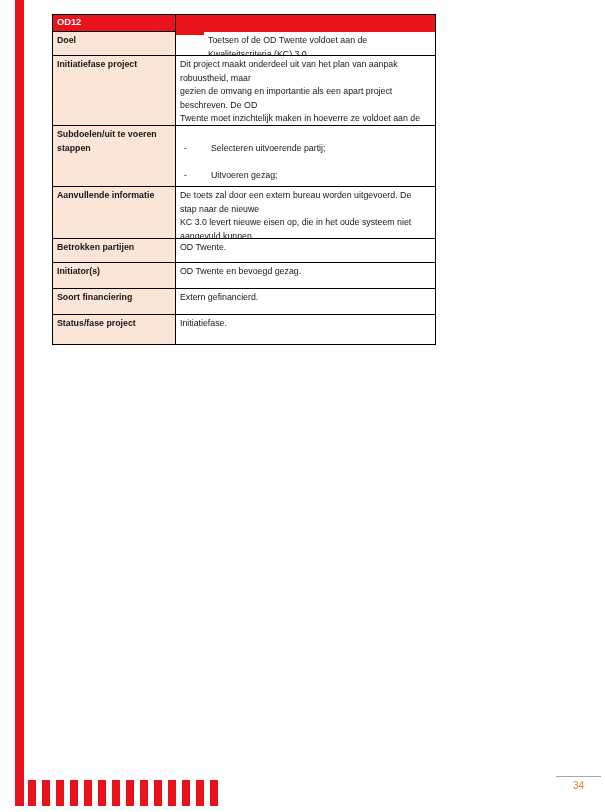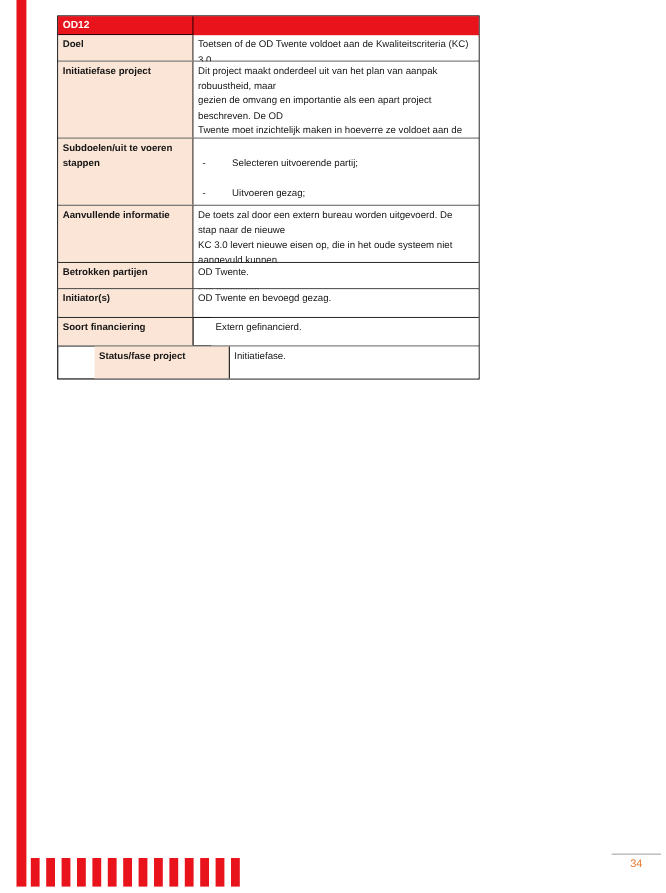--- a/index.html
+++ b/index.html
@@ -23,48 +23,48 @@
     position:absolute;left:15px;top:0;width:9px;height:806px;
     background:var(--red);
   }
   
   .doc-table{
     position:absolute;left:52px;top:14px;width:384px;
     border:1px solid #000;
     font-size:8.8px;line-height:13.5px;
   }
   .t-row{display:flex;border-bottom:1px solid #000;}
-  .t-row:last-child{border-bottom:none;margin-left:33px;}
+  .t-row:last-child{border-bottom:none;}
   .cell-label{
     width:123px;flex:0 0 123px;
     background:var(--peach);
     border-right:1px solid #000;
     font-weight:bold;
     padding:2px 3px 2px 4px;
     white-space:pre-line;
   }
   .cell-value{
     flex:1;background:#fff;
     padding:2px 5px 2px 4px;
     white-space:pre-line;
   }
   
   .t-head{background:var(--red);color:#fff;font-weight:bold;font-size:9.3px;}
   .t-head .cell-label{background:var(--red);color:#fff;padding-top:1px;}
   .t-head .cell-value{background:var(--red);color:#fff;padding-top:18px;}
   
   .rh-head{height:17px;}
-  .rh-0{height:24px;}
+  .rh-0{height:24px;gap:28px;}
   .rh-1{height:70px;}
   .rh-2{height:61px;}
   .rh-3{height:52px;}
   .rh-4{height:26px;}
   .rh-5{height:24px;}
   .rh-6{height:39px;}
-  .rh-7{height:26px;gap:16px;}
+  .rh-7{height:26px;}
   .rh-8{height:29px;}
   
   .bullet-line{display:flex;height:14px;align-items:flex-start;}
   .bullet-marker{width:31px;flex:0 0 31px;text-align:left;padding-left:4px;}
   
   .dash-pattern{
     position:absolute;left:28px;top:780px;height:26px;
     display:flex;
   }
   .dash{width:8px;height:26px;background:var(--red);margin-right:6px;}

